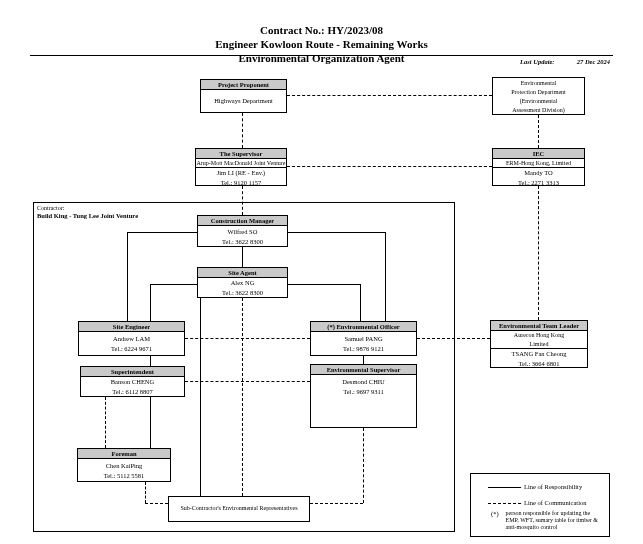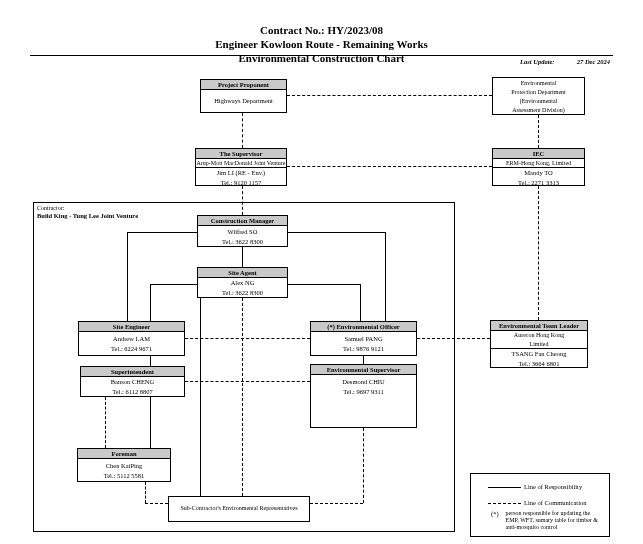--- a/index.html
+++ b/index.html
@@ -44,21 +44,21 @@
   .legend-note { width:93px; font-size:6px; line-height:7px; text-align:left; }
 </style>
 </head>
 <body>
 
 <div class="page">
 
   <div class="title-block">
     <div class="title-line">Contract No.: HY/2023/08</div>
     <div class="title-line">Engineer Kowloon Route - Remaining Works</div>
-    <div class="title-line">Environmental Construction Chart</div>
+    <div class="title-line">Environmental Organization Agent</div>
   </div>
   <div class="title-divider"></div>
   <div class="last-update">
     <span>Last Update:</span>
     <span>27 Dec 2024</span>
   </div>
 
   <div class="contractor-frame">
     <div class="contractor-label">
       <div class="lbl">Contractor:</div>

